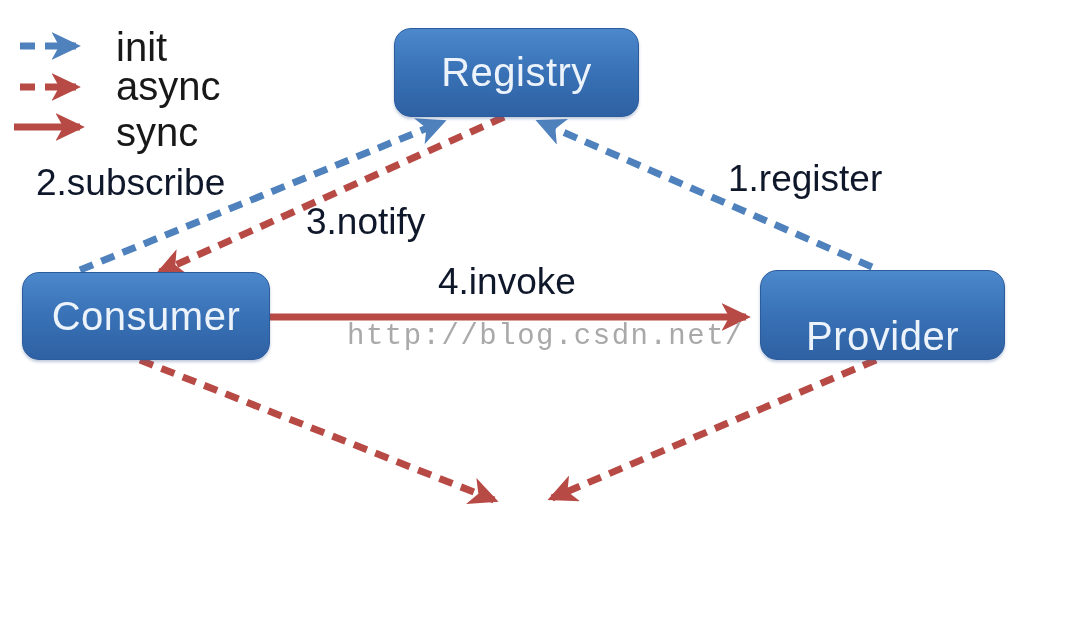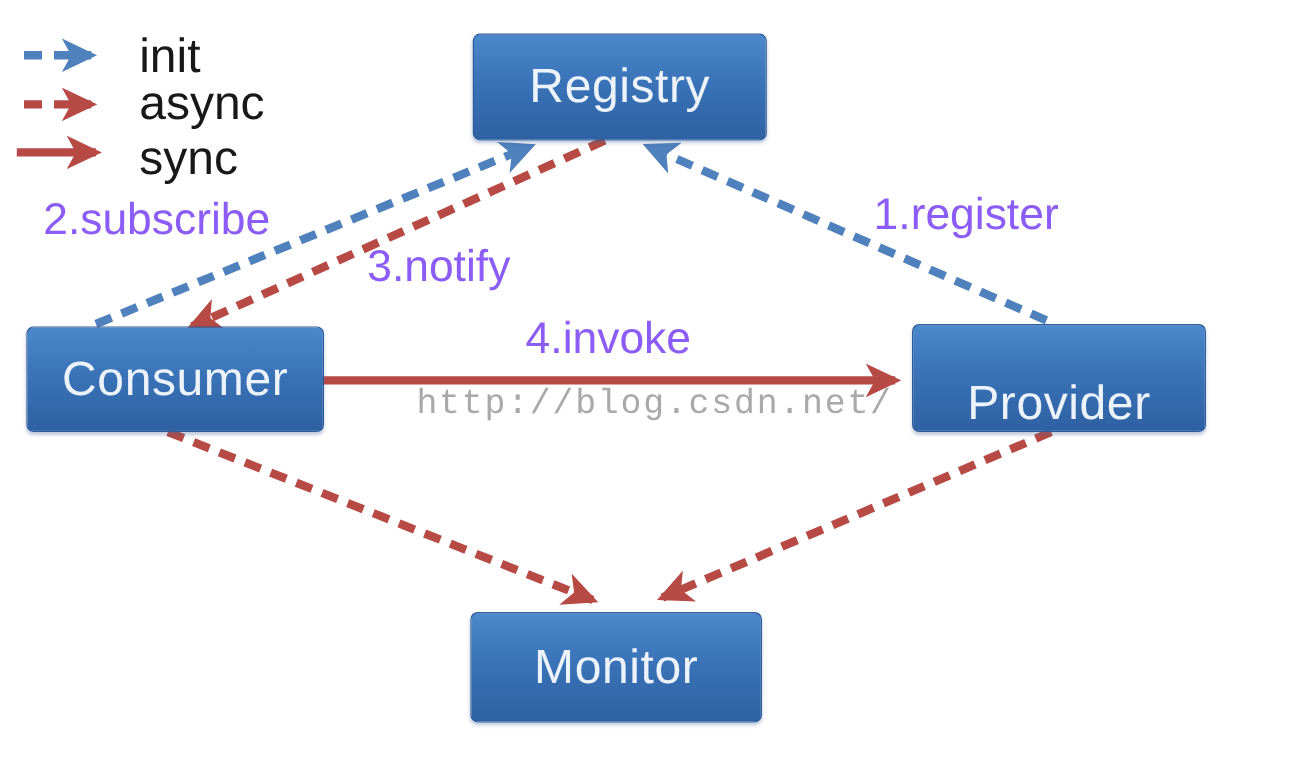--- a/index.html
+++ b/index.html
@@ -11,37 +11,37 @@
     font-family: "Liberation Sans", sans-serif;
     overflow: hidden;
   }
   .arrow-layer {
     position: absolute;
     left: 0; top: 0;
     width: 1092px; height: 640px;
   }
   .node {
     position: absolute;
-    border-radius: 6px;
+    border-radius: 17px;
     background: linear-gradient(180deg, #4c88cc 0%, #3a73b8 45%, #2e61a3 100%);
     border: 1px solid #2c5c9c;
     box-shadow: 0 2px 3px rgba(70, 100, 150, 0.35);
     display: flex;
     align-items: center;
     justify-content: center;
   }
   .node-label {
     color: #ecf3fb;
     font-size: 40px;
     letter-spacing: 0.5px;
   }
   .edge-label {
     position: absolute;
     font-size: 37px;
-    color: #8b5cf6;
+    color: #0f172a;
     white-space: nowrap;
   }
   .legend-label {
     position: absolute;
     font-size: 40px;
     color: #181818;
     line-height: 1;
     white-space: nowrap;
   }
   .watermark {
@@ -94,23 +94,20 @@
 
   <div class="node" style="left:394px; top:28px; width:243px; height:87px;">
     <span class="node-label">Registry</span>
   </div>
   <div class="node" style="left:22px; top:272px; width:246px; height:86px;">
     <span class="node-label">Consumer</span>
   </div>
   <div class="node" style="left:760px; top:270px; width:243px; height:88px;align-items:flex-end;">
     <span class="node-label">Provider</span>
   </div>
-  <div class="node" style="left:392px; top:510px; width:241px; height:90px;">
-    <span class="node-label">Monitor</span>
-  </div>
 
   <div class="edge-label" style="left:36px; top:162px;">2.subscribe</div>
   <div class="edge-label" style="left:306px; top:201px;">3.notify</div>
   <div class="edge-label" style="left:728px; top:158px;">1.register</div>
   <div class="edge-label" style="left:438px; top:261px;">4.invoke</div>
 
   <div class="watermark">http://blog.csdn.net/</div>
 
 </div>
 

